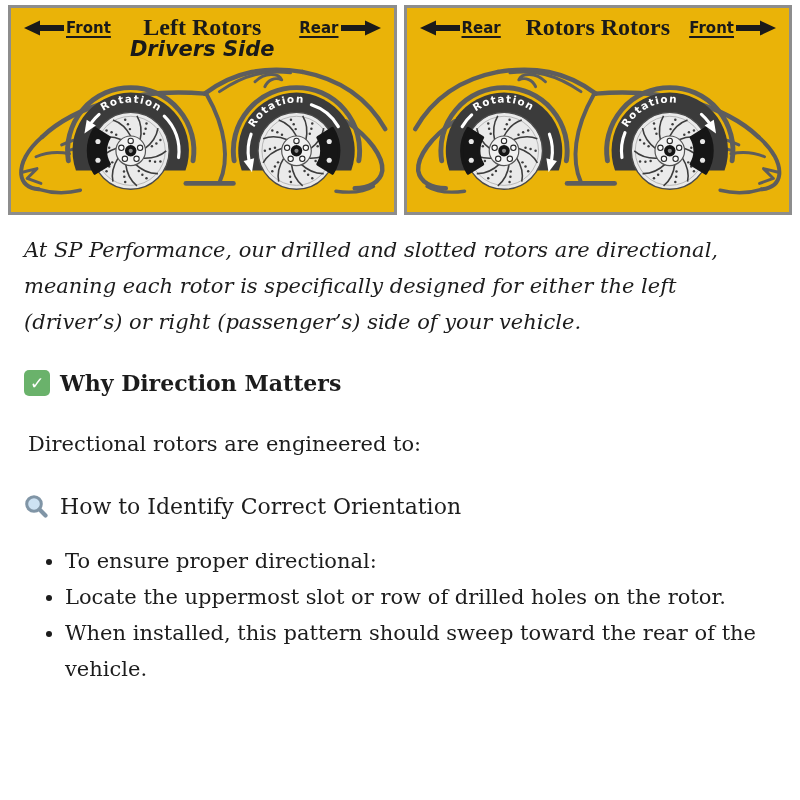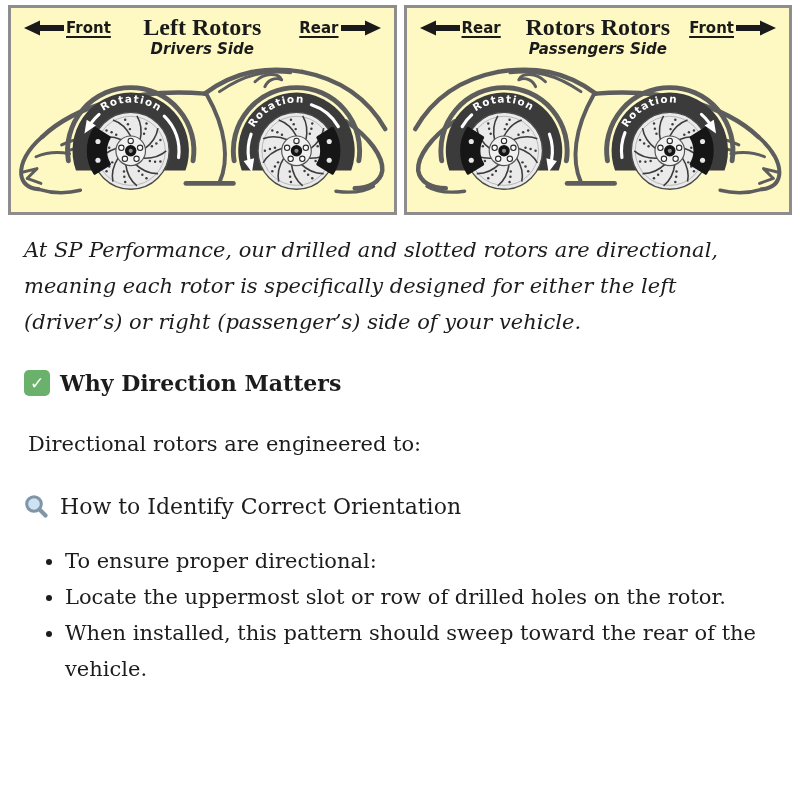--- a/index.html
+++ b/index.html
@@ -1,30 +1,30 @@
 <!DOCTYPE html>
 <html><head>
 <meta charset="utf-8">
 <style>
   html,body{margin:0;padding:0;background:#fff;}
   .page{width:800px;height:800px;background:#ffffff;overflow:hidden;
         font-family:"DejaVu Serif",serif;color:#1c1c1c;}
   
   .diagram{display:flex;gap:7px;padding:5px 8px 0 8px;}
-  .panel{flex:1;border:3px solid #8d8d8d;height:204px;position:relative;background:#fef9c3;}
+  .panel{flex:1;border:3px solid #8d8d8d;height:204px;position:relative;background:#eab308;}
   .panel-header{position:relative;height:52px;}
   .edge-label{position:absolute;top:11px;display:flex;align-items:center;gap:2px;
         font-family:"DejaVu Sans",sans-serif;font-weight:bold;font-size:15px;color:#1a1a1a;}
   .edge-label.left{left:13px;}
   .edge-label.right{right:13px;}
   .edge-text{text-decoration:underline;text-decoration-thickness:2px;text-underline-offset:3px;}
   .panel-title{text-align:center;font-family:Liberation Serif, serif;font-weight:bold;
         font-size:24px;line-height:27px;padding-top:6px;color:#1a1a1a;}
   .panel-subtitle{text-align:center;font-family:"DejaVu Sans",sans-serif;font-weight:bold;
-        font-style:italic;font-size:15px;line-height:16px;color:#1a1a1a;}
+        font-style:italic;font-size:21px;line-height:16px;color:#1a1a1a;}
   .car-wrap{position:absolute;left:0;right:0;bottom:0;height:148px;}
   .car-wrap svg{display:block;width:100%;height:100%;}
   
   .main{padding:0 24px;font-size:21px;line-height:36px;}
   .intro{margin:17px 0 8px;font-style:italic;}
   .heading-row{display:flex;align-items:center;gap:10px;font-size:22px;}
   .h-why{margin-top:25px;font-weight:bold;}
   .h-how{margin-top:27px;font-weight:normal;}
   .check-icon{width:26px;height:26px;border-radius:5px;background:#6ab26b;flex:0 0 auto;
         display:flex;align-items:center;justify-content:center;
@@ -197,21 +197,20 @@
 
     <div class="panel">
       <div class="panel-header">
         <div class="edge-label left">
           <svg class="arrow" width="40" height="16" viewBox="0 0 40 16">
               <polygon points="40,5 16,5 16,0.5 0,8 16,15.5 16,11 40,11" fill="#1a1a1a"></polygon>
             </svg>
           <span class="edge-text">Rear</span>
         </div>
         <div class="panel-title">Rotors Rotors</div>
-        <div class="panel-subtitle">Passengers Side</div>
         <div class="edge-label right">
           <span class="edge-text">Front</span>
           <svg class="arrow" width="40" height="16" viewBox="0 0 40 16">
               <polygon points="0,5 24,5 24,0.5 40,8 24,15.5 24,11 0,11" fill="#1a1a1a"></polygon>
             </svg>
         </div>
       </div>
       <div class="car-wrap">
           <svg viewBox="0 0 385 150" preserveAspectRatio="xMidYMax meet">
             <g transform="translate(385,0) scale(-1,1)">

